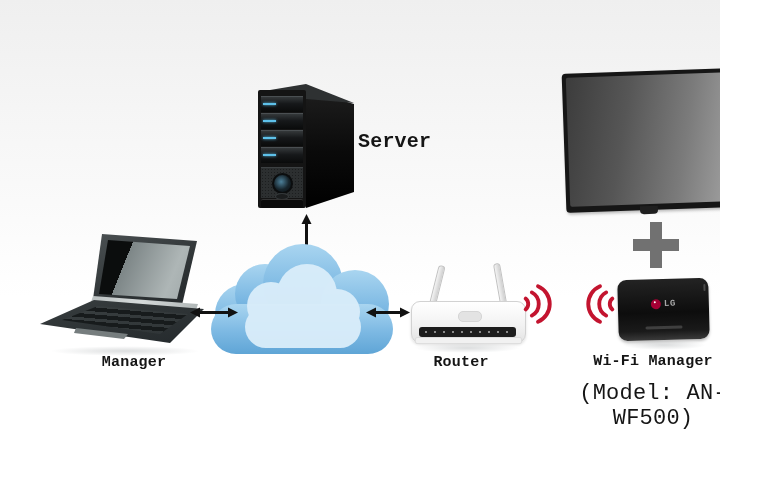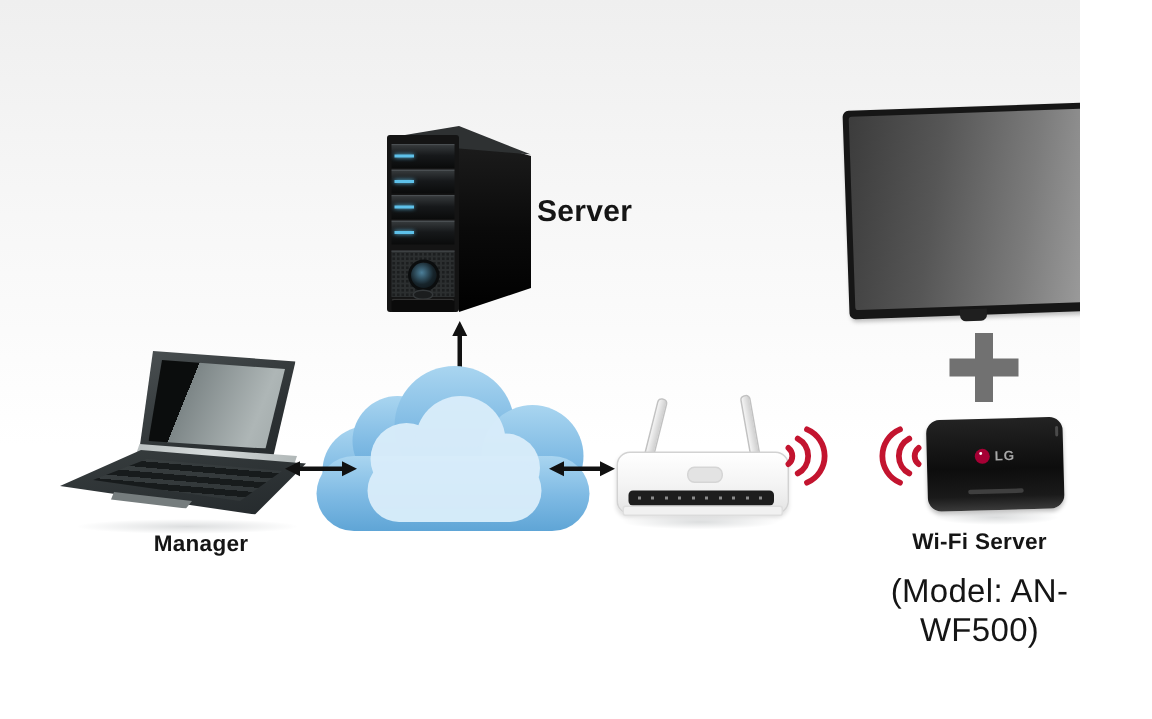--- a/index.html
+++ b/index.html
@@ -1,18 +1,18 @@
 <!DOCTYPE html>
 <html><head>
 <meta charset="utf-8">
 <style>
   html,body{margin:0;padding:0;background:#fff;}
   .stage{
     position:relative;width:720px;height:479px;overflow:hidden;
-    font-family:Liberation Sans, sans-serif;
+    font-family:Liberation Mono, monospace;
     background:linear-gradient(180deg,#efefef 0%,#f7f7f7 30%,#ffffff 62%,#ffffff 100%);
   }
   .abs{position:absolute;}
   .label{
     position:absolute;color:#151515;font-weight:700;font-size:15px;
     text-align:center;letter-spacing:.2px;
   }
   .label.regular{font-weight:400;}
   .sr-only{position:absolute;width:1px;height:1px;overflow:hidden;clip:rect(0 0 0 0);white-space:nowrap;}
 
@@ -215,20 +215,21 @@
 
   <div class="abs router">
     <div class="ant left"></div>
     <div class="ant right"></div>
     <div class="router-body">
       <div class="router-logo"></div>
       <div class="router-leds"></div>
     </div>
     <div class="router-base"></div>
   </div>
+  <div class="label router-label">Router</div>
 
   <svg class="abs waves" style="left:521px;top:280px" width="34" height="48" viewBox="0 0 44 56">
     <g fill="none" stroke="#c3142f" stroke-width="5" stroke-linecap="round">
       <path d="M 6 21 A 9 9 0 0 1 6 35"></path>
       <path d="M 14 13 A 17 17 0 0 1 14 43"></path>
       <path d="M 22 5 A 25 25 0 0 1 22 51"></path>
     </g>
   </svg>
 
   <svg class="abs waves" style="left:583px;top:280px" width="34" height="48" viewBox="0 0 44 56">
@@ -254,16 +255,16 @@
     <div class="dongle-notch"></div>
     <div class="lg-row">
       <span class="lg-circle"></span>
       <span class="lg-text">LG</span>
     </div>
     <div class="dongle-line"></div>
   </div>
   <div class="abs refl" style="left:622px;top:340px;width:84px"></div>
   <div class="abs refl" style="left:414px;top:343px;width:106px"></div>
 
-  <div class="label wifi-label">Wi-Fi Server</div>
+  <div class="label wifi-label">Wi-Fi Manager</div>
   <div class="label regular model-label">(Model: AN-WF500)</div>
 
 </div>
 
 </body></html>

